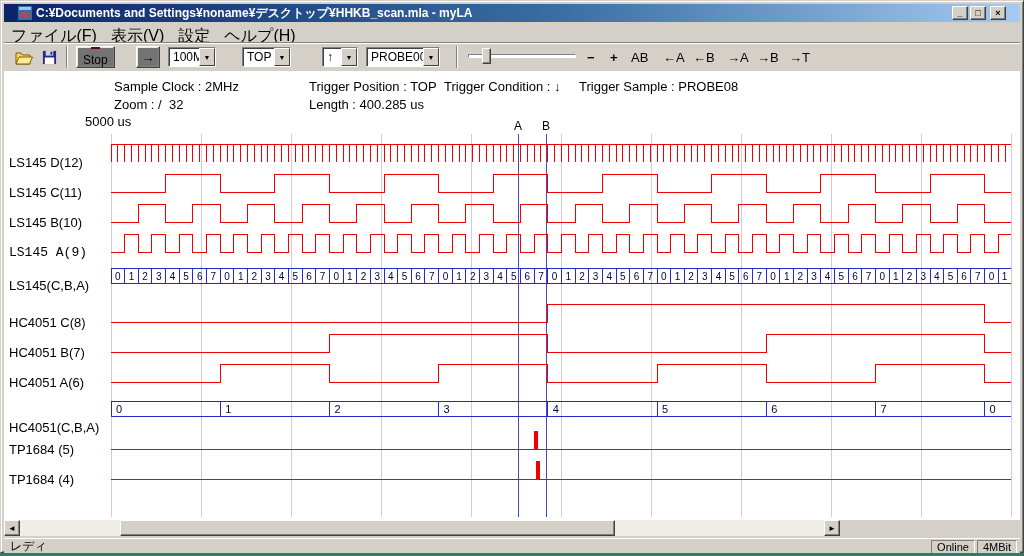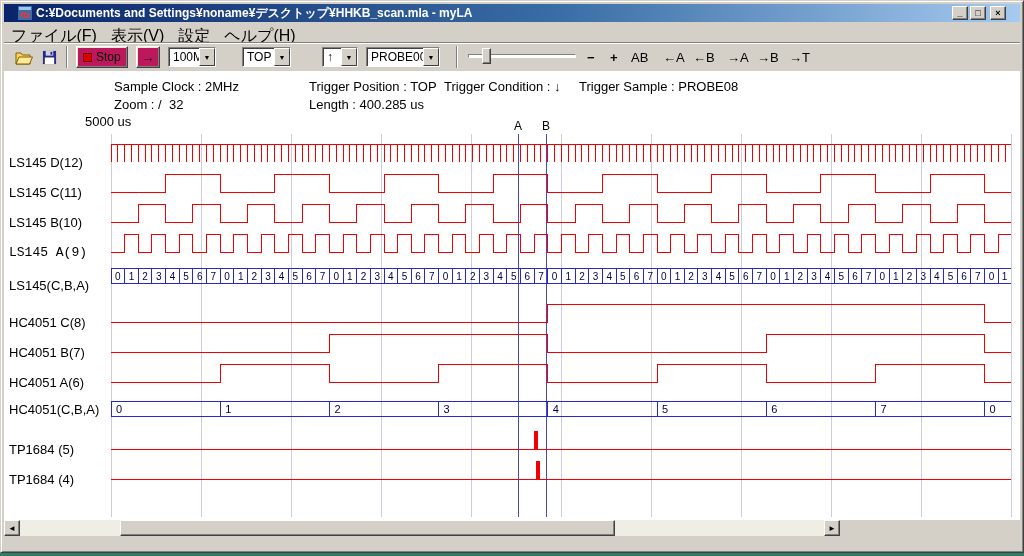--- a/index.html
+++ b/index.html
@@ -18,22 +18,22 @@
             border:1px solid; border-color:#ffffff #404040 #404040 #ffffff;
             box-shadow: inset -1px -1px 0 #808080; }
   .menubar { position:absolute; left:3px; top:22px; right:3px; height:26px; background:#d4d0c8;
              display:flex; align-items:center; font-size:16px; }
   .menu-item { padding:1px 7px; }
   .toolbar { position:absolute; left:3px; top:41px; right:3px; height:29px; background:#d4d0c8;
              border-top:1px solid #808080; box-shadow: inset 0 1px 0 #ffffff; }
   .tool-abs { position:absolute; }
   .icon-btn { width:23px; height:22px; display:flex; align-items:center; justify-content:center; }
   .sep { width:2px; height:22px; border-left:1px solid #808080; border-right:1px solid #ffffff; }
-  .raised { background:#be185d; border:1px solid; border-color:#ffffff #404040 #404040 #ffffff;
-            box-shadow: inset -1px -1px 0 #808080, inset 1px 1px 0 #ece9d8; }
+  .raised { background:#737373; border:1px solid; border-color:#ffffff #404040 #404040 #ffffff;
+            box-shadow: inset -1px -1px 0 #808080, inset 1px 1px 0 #ece9d8; flex-direction: column; }
   .stop-btn { height:22px; display:flex; align-items:center; gap:4px; padding:0 6px; font-size:12px; }
   .stop-square { width:9px; height:9px; background:#e00000; border:1px solid #700000; }
   .run-btn { width:24px; height:22px; display:flex; align-items:center; justify-content:center;
              font-size:13px; font-weight:bold; }
   .combo { height:20px; display:flex; background:#fff;
            border:1px solid; border-color:#808080 #ffffff #ffffff #808080;
            box-shadow: inset 1px 1px 0 #404040; }
   .combo-value { flex:1; font-size:12px; padding:2px 3px 0 4px; white-space:nowrap; overflow:hidden; }
   .combo-btn { width:16px; background:#d4d0c8; border:1px solid; border-color:#ffffff #404040 #404040 #ffffff;
                display:flex; align-items:center; justify-content:center; font-size:7px; }
@@ -150,21 +150,21 @@
 
   <div id="labels">
       <div class="ch-label" style="top: 143px;">LS145 D(12)</div>
       <div class="ch-label" style="top: 173px;">LS145 C(11)</div>
       <div class="ch-label" style="top: 203px;">LS145 B(10)</div>
       <div class="ch-label" style="top: 233px; font-family: Liberation Mono, monospace;">LS145 A(9)</div>
       <div class="ch-label" style="top: 265.5px;">LS145(C,B,A)</div>
       <div class="ch-label" style="top: 303px;">HC4051 C(8)</div>
       <div class="ch-label" style="top: 333px;">HC4051 B(7)</div>
       <div class="ch-label" style="top: 363px;">HC4051 A(6)</div>
-      <div class="ch-label" style="top: 390px; text-align: center;">HC4051(C,B,A)</div>
+      <div class="ch-label" style="top: 408px; text-align: center;">HC4051(C,B,A)</div>
       <div class="ch-label" style="top: 430px;">TP1684 (5)</div>
       <div class="ch-label" style="top: 460px;">TP1684 (4)</div>
     </div>
 
   <svg id="wave-svg" shape-rendering="crispEdges" viewBox="0 0 1024 556">
       <line x1="110" y1="133" x2="110" y2="516" stroke="#ccccdc" stroke-width="1"></line>
       <line x1="200" y1="133" x2="200" y2="516" stroke="#ccccdc" stroke-width="1"></line>
       <line x1="290" y1="133" x2="290" y2="516" stroke="#ccccdc" stroke-width="1"></line>
       <line x1="380" y1="133" x2="380" y2="516" stroke="#ccccdc" stroke-width="1"></line>
       <line x1="470" y1="133" x2="470" y2="516" stroke="#ccccdc" stroke-width="1"></line>
@@ -346,15 +346,20 @@
     </svg>
 
   <div class="hscroll">
     <div class="sb-btn">◄</div>
     <div class="sb-track">
       <div class="sb-thumb"></div>
     </div>
     <div class="sb-btn">►</div>
   </div>
 
+  <div class="statusbar">
+    <span class="status-left">レディ</span>
+    <span class="status-panel">Online</span>
+    <span class="status-panel" style="margin-right:3px">4MBit</span>
+  </div>
 </div>
 
 <div class="desktop-strip"></div>
 
 </body></html>

